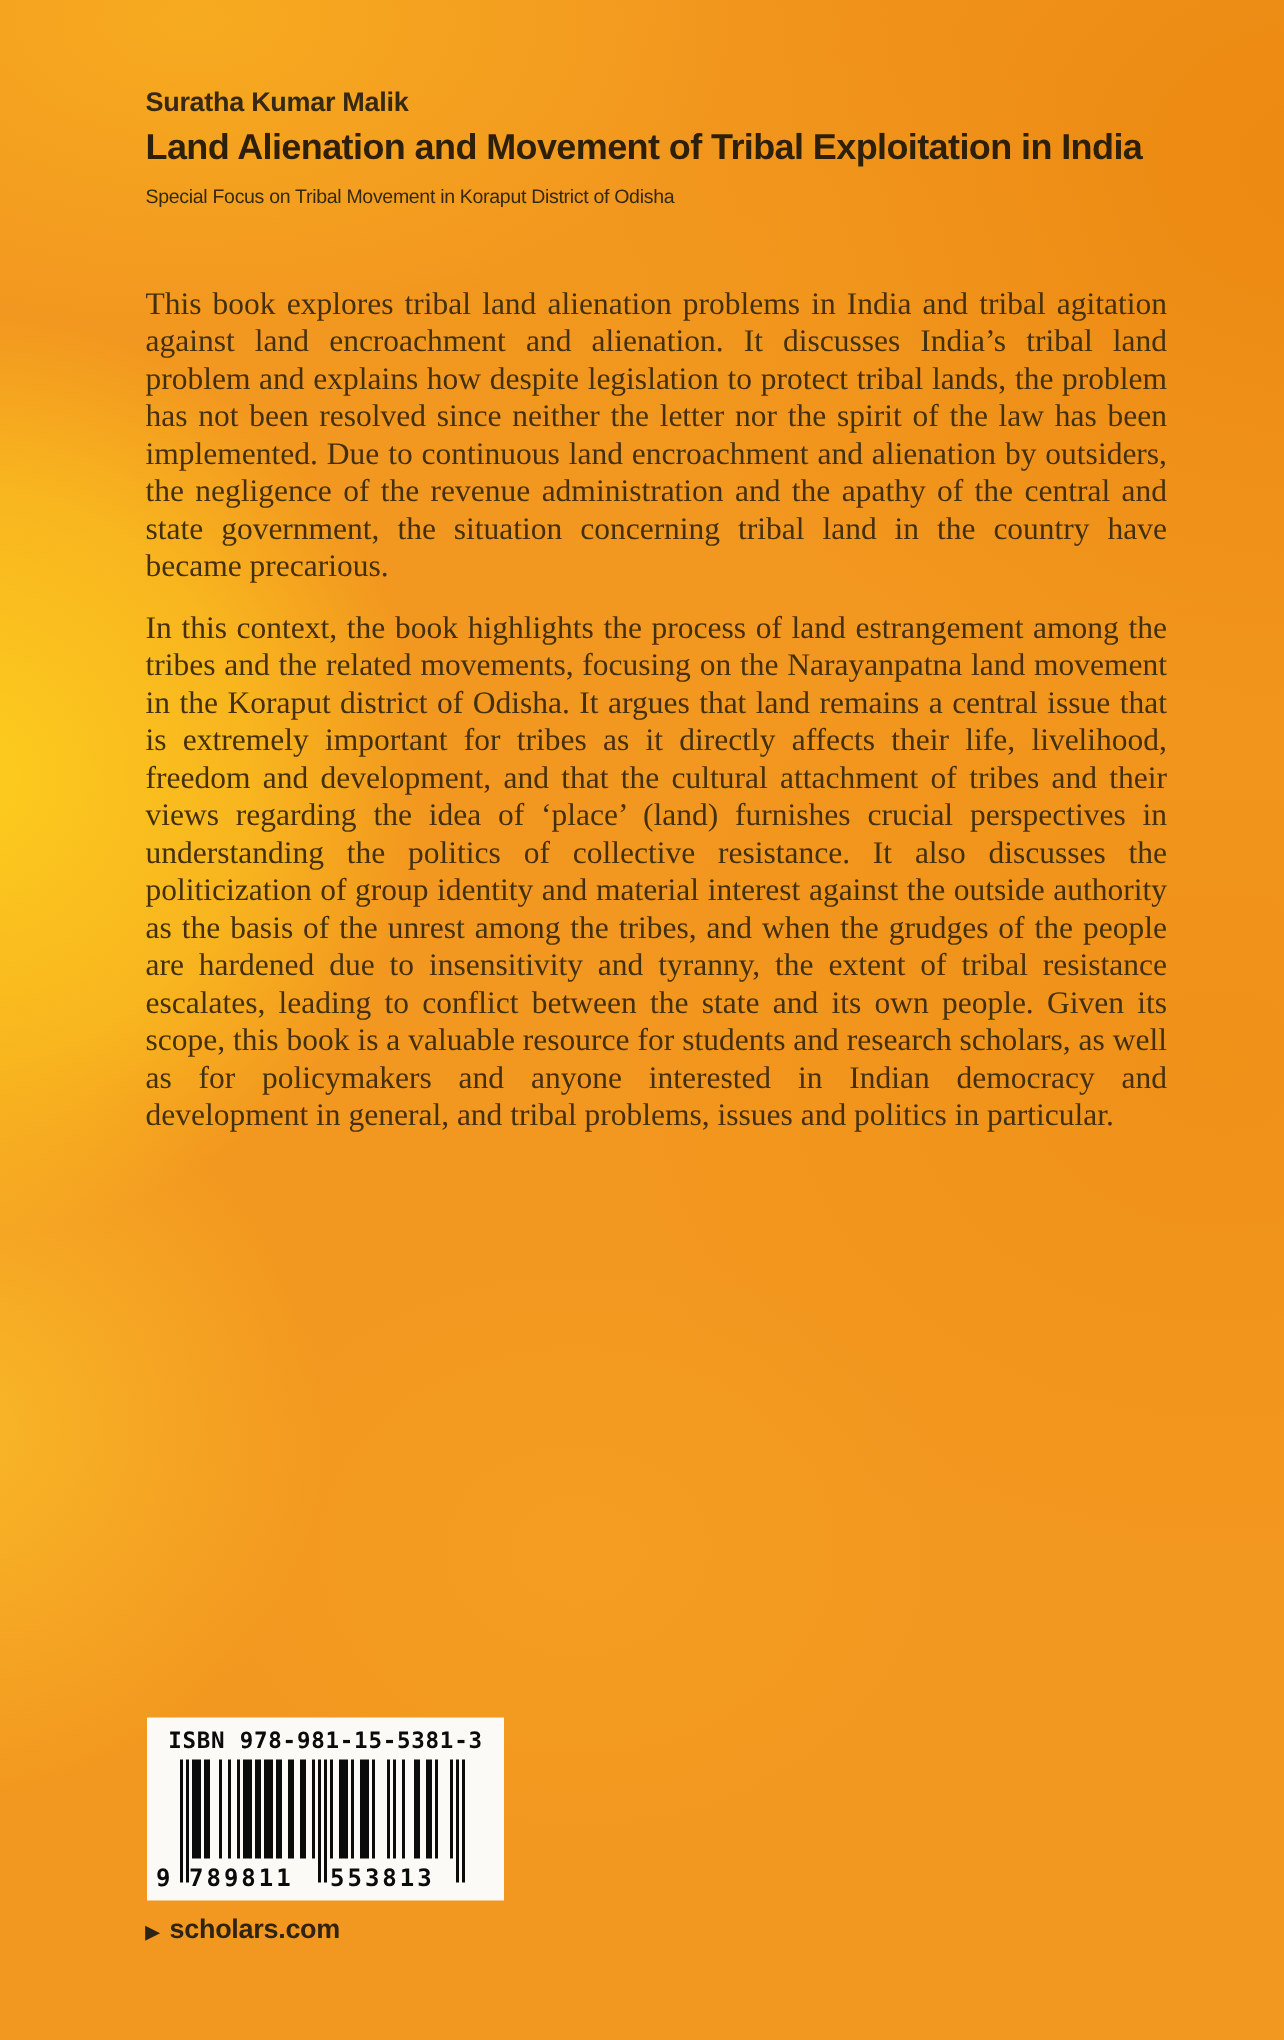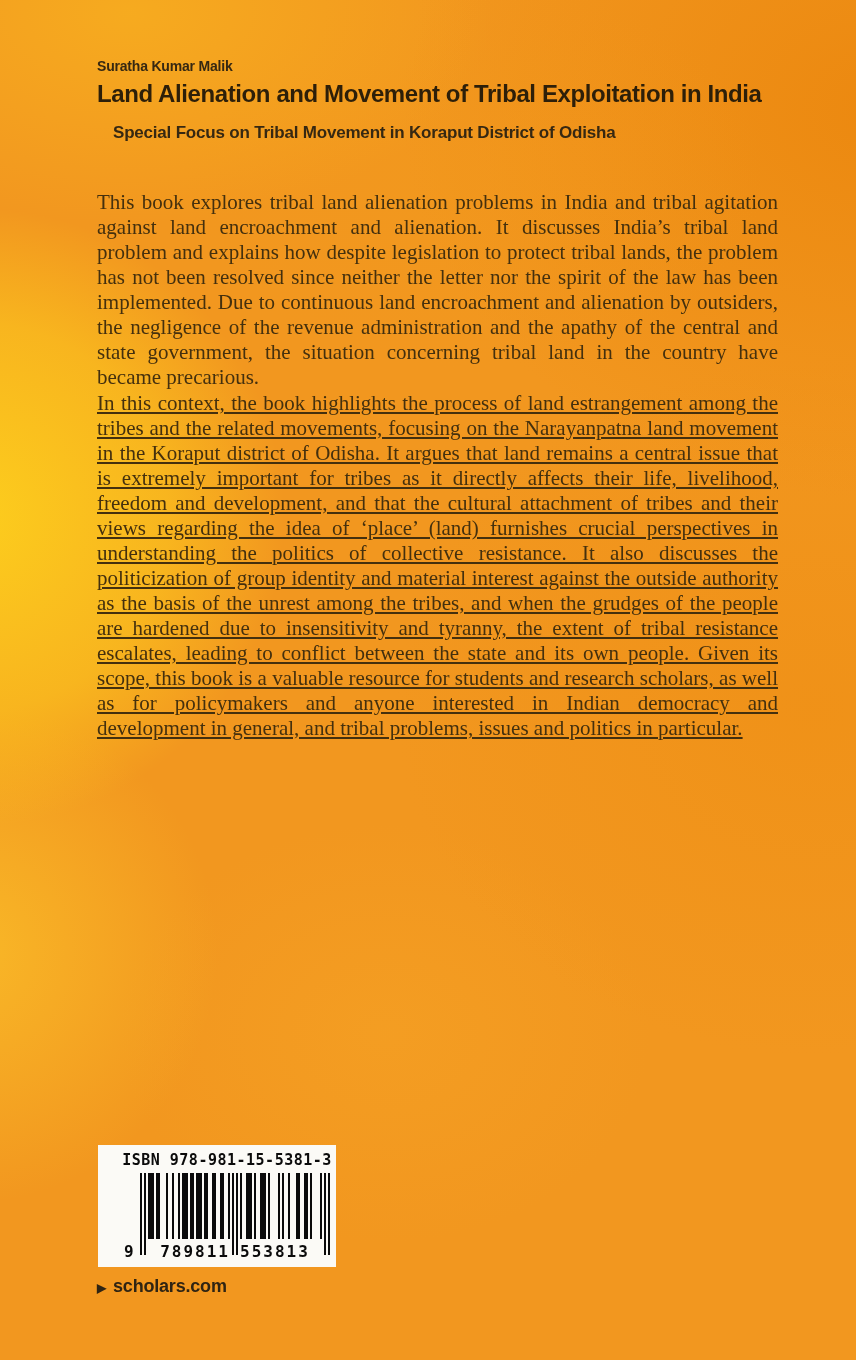--- a/index.html
+++ b/index.html
@@ -13,53 +13,53 @@
       radial-gradient(circle 430px at -3% 38%, rgba(253,208,29,0.95) 0%, rgba(253,206,30,0.55) 45%, rgba(253,206,30,0) 72%),
       radial-gradient(circle 360px at -4% 70%, rgba(251,195,42,0.75) 0%, rgba(251,195,42,0) 70%),
       radial-gradient(ellipse 520px 300px at 15% 1%, rgba(247,174,31,0.85) 0%, rgba(247,174,31,0) 70%),
       radial-gradient(ellipse 420px 280px at 55% 13%, rgba(242,152,28,0.5) 0%, rgba(242,152,28,0) 70%),
       radial-gradient(ellipse 640px 520px at 103% 8%, rgba(235,135,14,0.9) 0%, rgba(235,135,14,0) 75%),
       radial-gradient(ellipse 600px 500px at 95% 52%, rgba(238,141,18,0.55) 0%, rgba(238,141,18,0) 70%),
       radial-gradient(ellipse 380px 300px at 45% 76%, rgba(246,165,38,0.45) 0%, rgba(246,165,38,0) 70%);
     font-family:"Liberation Sans", sans-serif;
   }
   .head{position:absolute;left:97px;top:58px;width:690px;color:#33250f;}
-  .author{font-size:14px;font-weight:bold;letter-spacing:-0.2px;margin:0 0 7px 0;color:#362812;}
+  .author{font-size:18px;font-weight:bold;letter-spacing:-0.2px;margin:0 0 7px 0;color:#362812;}
   .title{font-size:24px;font-weight:bold;letter-spacing:-0.4px;line-height:1.08;margin:0 0 11px 0;color:#2d1f09;}
-  .subtitle{font-size:17px;font-weight:bold;letter-spacing:-0.2px;margin:16px;color:#362812;}
+  .subtitle{font-size:13px;font-weight:normal;letter-spacing:-0.2px;margin:0;color:#362812;}
   .blurb{
     position:absolute;left:97px;top:190px;width:681px;
     font-family:"Liberation Serif", serif;
     font-size:21px;line-height:25px;color:#44300e;
     text-align:justify;
   }
   .blurb p{margin:0;}
-  .blurb p + p{margin-top:1px;text-decoration:underline;}
+  .blurb p + p{margin-top:16px;}
   .isbn-box{
     position:absolute;left:98px;top:1145px;width:238px;height:122px;
-    background:#fbfaf6;box-sizing:border-box;padding-top:6px;padding-left:20px;
+    background:#fbfaf6;box-sizing:border-box;padding-top:6px;
   }
   .isbn-label{
     font-family:"DejaVu Sans Mono", monospace;font-weight:bold;
     font-size:15px;letter-spacing:0.5px;color:#0b0b0b;
     text-align:center;white-space:nowrap;
   }
   .barcode-area{position:relative;height:90px;margin-top:4px;}
   .bars{position:absolute;left:22px;top:0;display:flex;}
   .bar{width:2px;height:66px;}
   .bar.ink{background:#0b0b0b;}
   .bar.guard{height:82px;}
   .digits{
     position:absolute;left:0;right:0;bottom:2px;height:19px;
     font-family:"DejaVu Sans Mono", monospace;font-weight:bold;
     font-size:16px;color:#0b0b0b;
   }
   .digits .d{position:absolute;bottom:0;white-space:nowrap;}
   .digits .lead{left:6px;}
-  .digits .g1{left:28px;width:84px;text-align:right;letter-spacing:2px;}
+  .digits .g1{left:28px;width:84px;text-align:left;letter-spacing:2px;}
   .digits .g2{left:122px;width:84px;text-align:left;letter-spacing:2px;}
   .site{
     position:absolute;left:97px;top:1276px;
     display:flex;align-items:center;gap:7px;
     color:#2f2413;font-weight:bold;font-size:18px;letter-spacing:-0.2px;
   }
   .site .arrow{font-size:12px;line-height:1;transform:translateY(1px);}
 </style>
 </head>
 <body>

